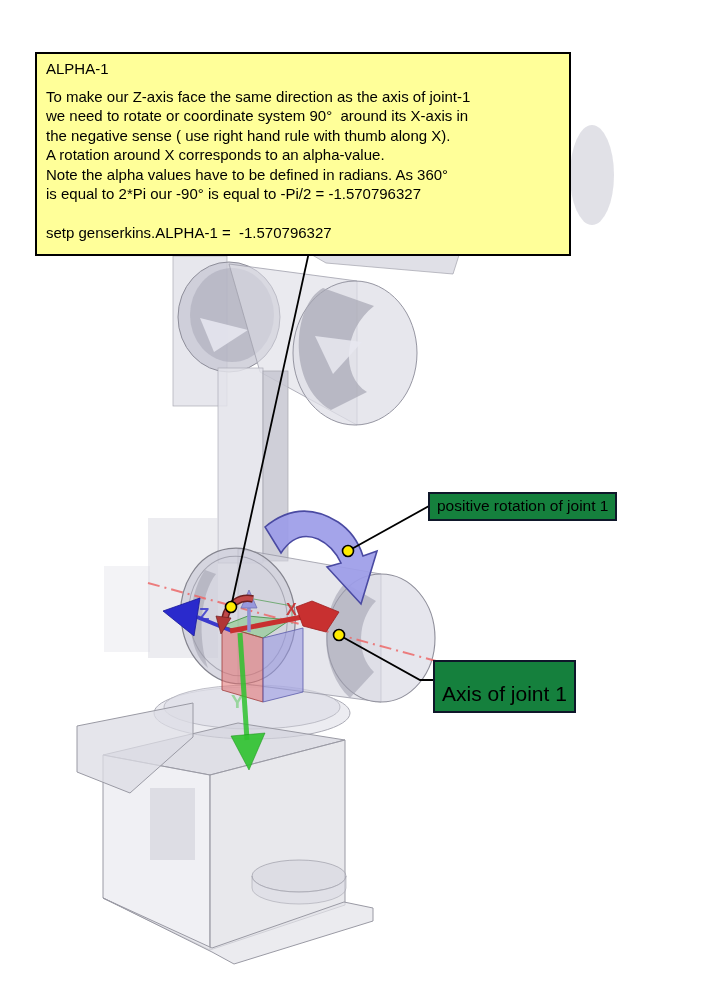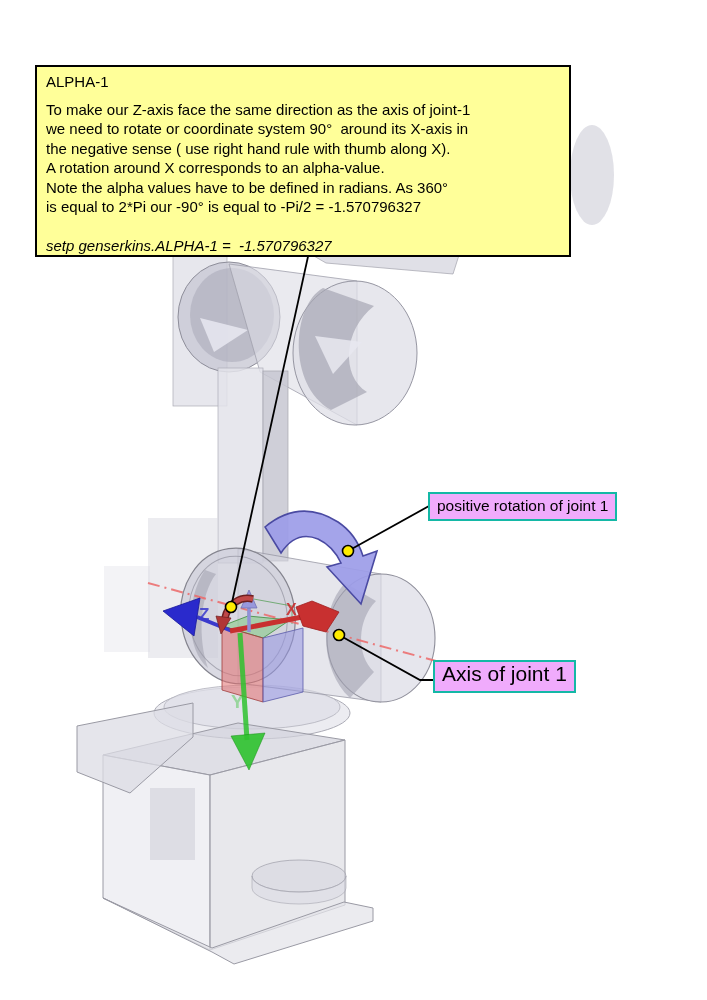--- a/index.html
+++ b/index.html
@@ -3,33 +3,33 @@
 <meta charset="utf-8">
 <style>
   html,body{margin:0;padding:0;}
   body{
     width:707px;height:1000px;background:#ffffff;position:relative;overflow:hidden;
     font-family:"Liberation Sans", sans-serif;color:#000;
   }
   .stage{position:absolute;left:0;top:0;width:707px;height:1000px;}
   svg.diagram{position:absolute;left:0;top:0;z-index:1;}
   .note-box{
-    position:absolute;left:35px;top:65px;width:514px;z-index:2;
+    position:absolute;left:35px;top:52px;width:514px;z-index:2;
     background:#FFFF99;border:2px solid #000;
-    padding:5px 9px 0 9px;font-size:15px;line-height:19.5px;
+    padding:5px 9px 12px 9px;font-size:15px;line-height:19.5px;
   }
   .note-title{white-space:pre;}
   .note-body{white-space:pre-wrap;margin-top:8px;}
-  .note-command{white-space:pre;margin-top:19px;font-style:italic;}
+  .note-command{white-space:pre;margin-top:19px;}
   .callout{
-    position:absolute;z-index:2;background:#f0abfc;border:2px solid #14b8a6;
+    position:absolute;z-index:2;background:#15803d;border:2px solid #0f172a;
     white-space:nowrap;
   }
   .callout-rotation{left:428px;top:492px;font-size:15.5px;padding:3px 7px 4px 7px;}
-  .callout-axis{left:433px;top:660px;font-size:21px;padding:0 7px 5px 7px;}
+  .callout-axis{left:433px;top:660px;font-size:21px;padding:20px 7px 5px 7px;}
   .axis-label{font-weight:bold;}
 </style>
 </head>
 <body>
 
 <div class="stage">
 
 <svg class="diagram" width="707" height="1000" viewBox="0 0 707 1000">
 
   <g>

